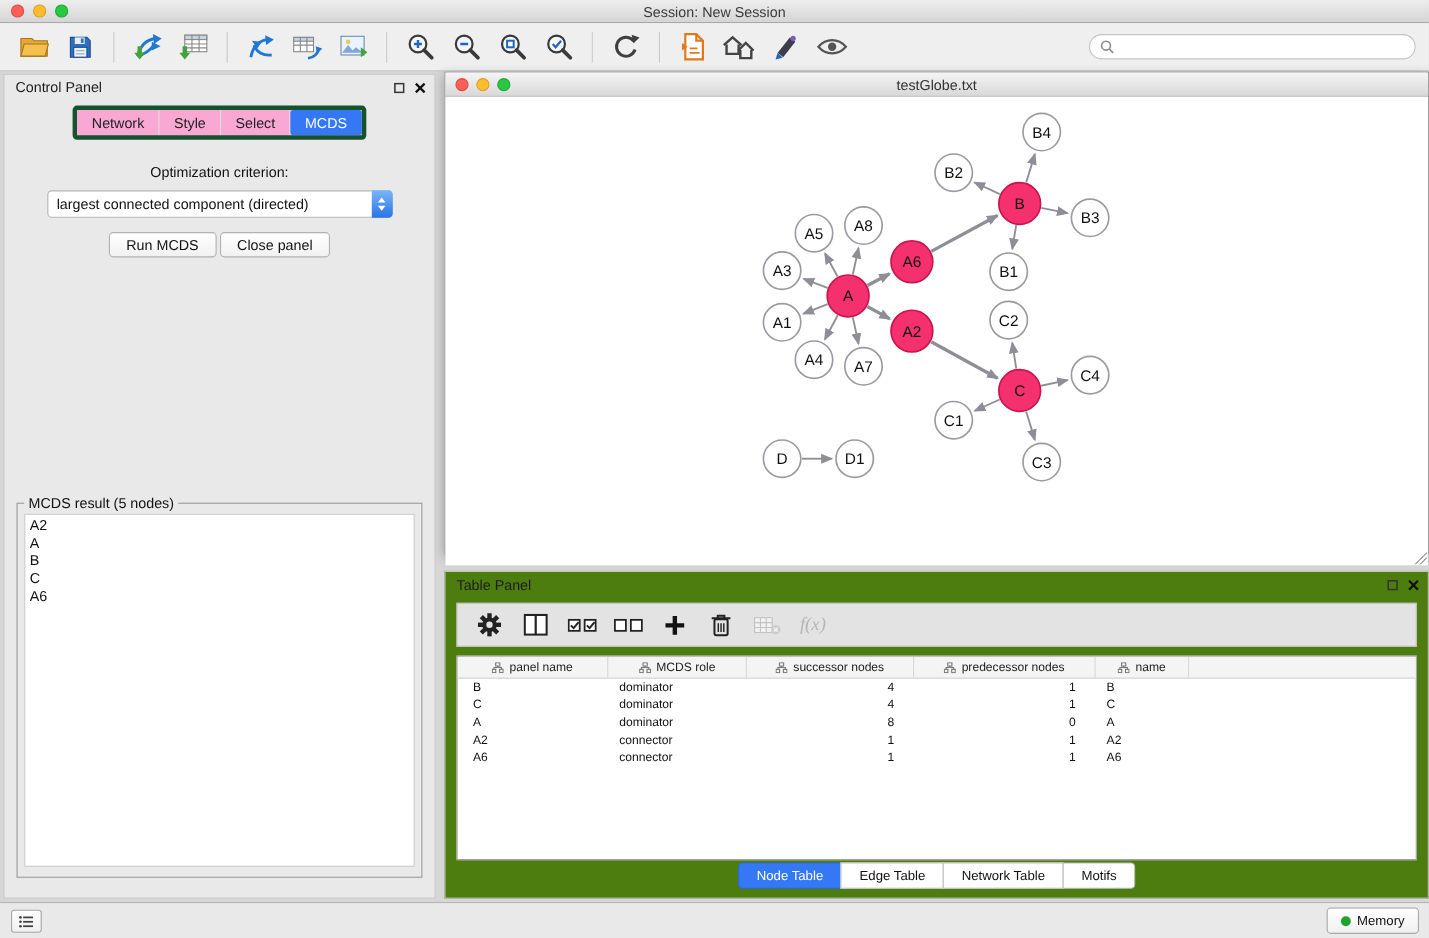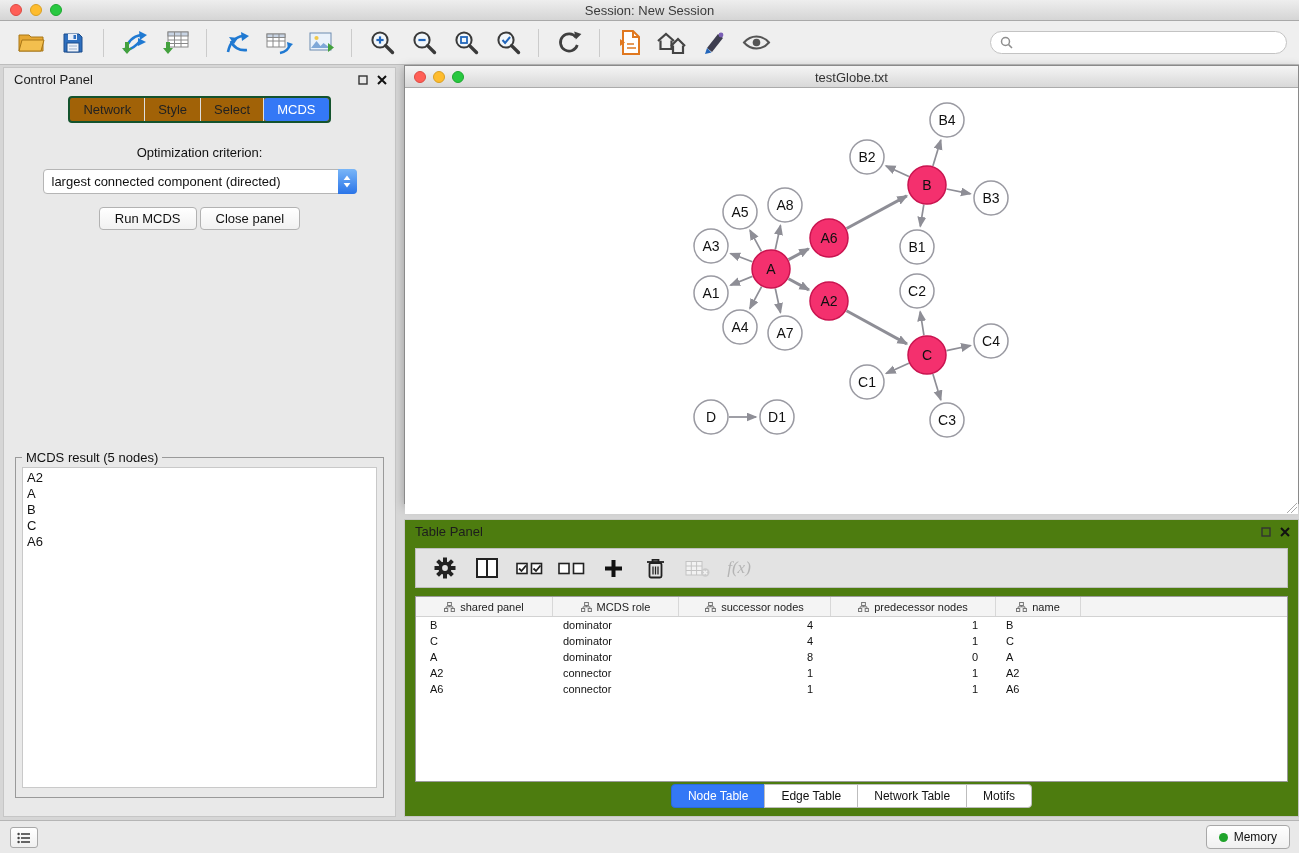--- a/index.html
+++ b/index.html
@@ -39,21 +39,21 @@
   }
   .search input { border:none; outline:none; flex:1; font-size:12px; font-family:"Liberation Sans",sans-serif; background:transparent; }
   
   .control-panel {
     position:absolute; left:3px; top:67px; width:393px; height:750px;
     background:#e9e9e9; border:1px solid #c6c6c6;
   }
   .panel-head { position:relative; height:24px; padding:4px 10px; font-size:13px; color:#1d1d1d; }
   .panel-head-icons { position:absolute; right:8px; top:5px; display:flex; gap:9px; align-items:center; }
   .ctl-tabs { display:flex; justify-content:center; margin-top:4px; }
-  .ctl-tabs-strip { display:flex; background:#a16207; border:2px solid #14532d; border-radius:4px; overflow:hidden; }
+  .ctl-tabs-strip { display:flex; background:#f9a8d4; border:4px solid #14532d; border-radius:4px; overflow:hidden; }
   .ctl-tab { font-size:13px; padding:4px 13px; color:#222; border-right:1px solid #dedede; cursor:default; }
   .ctl-tab:last-child { border-right:none; }
   .ctl-tab.active { background:#3478f6; color:#fff; border-radius:3px; margin:0; border-right:none; }
   .opt-label { text-align:center; font-size:13px; margin-top:22px; color:#111; }
   .dropdown {
     margin:9px auto 0; width:314px; height:25px; background:#fff;
     border:1px solid #b5b5b5; border-radius:4px;
     display:flex; align-items:center; position:relative;
   }
   .dd-text { flex:1; font-size:13px; padding-left:8px; color:#111; white-space:nowrap; overflow:hidden; }
@@ -604,21 +604,21 @@
     <div class="tbl-header" id="tbl-header">
         <div class="th" style="width: 137px;">
           <span class="icon-wrap">
             <svg width="11" height="10" viewBox="0 0 11 10">
               <rect x="3.6" y="0.5" width="3.8" height="3" fill="none" stroke="#777"></rect>
               <rect x="0.5" y="6.5" width="3.2" height="3" fill="none" stroke="#777"></rect>
               <rect x="7.2" y="6.5" width="3.2" height="3" fill="none" stroke="#777"></rect>
               <path d="M5.5 3.5 v1.3 M2.1 6.5 v-1.7 h6.8 v1.7" stroke="#777" fill="none"></path>
             </svg>
           </span>
-          <span>shared panel</span>
+          <span>panel name</span>
         </div>
         <div class="th" style="width: 126px;">
           <span class="icon-wrap">
             <svg width="11" height="10" viewBox="0 0 11 10">
               <rect x="3.6" y="0.5" width="3.8" height="3" fill="none" stroke="#777"></rect>
               <rect x="0.5" y="6.5" width="3.2" height="3" fill="none" stroke="#777"></rect>
               <rect x="7.2" y="6.5" width="3.2" height="3" fill="none" stroke="#777"></rect>
               <path d="M5.5 3.5 v1.3 M2.1 6.5 v-1.7 h6.8 v1.7" stroke="#777" fill="none"></path>
             </svg>
           </span>

